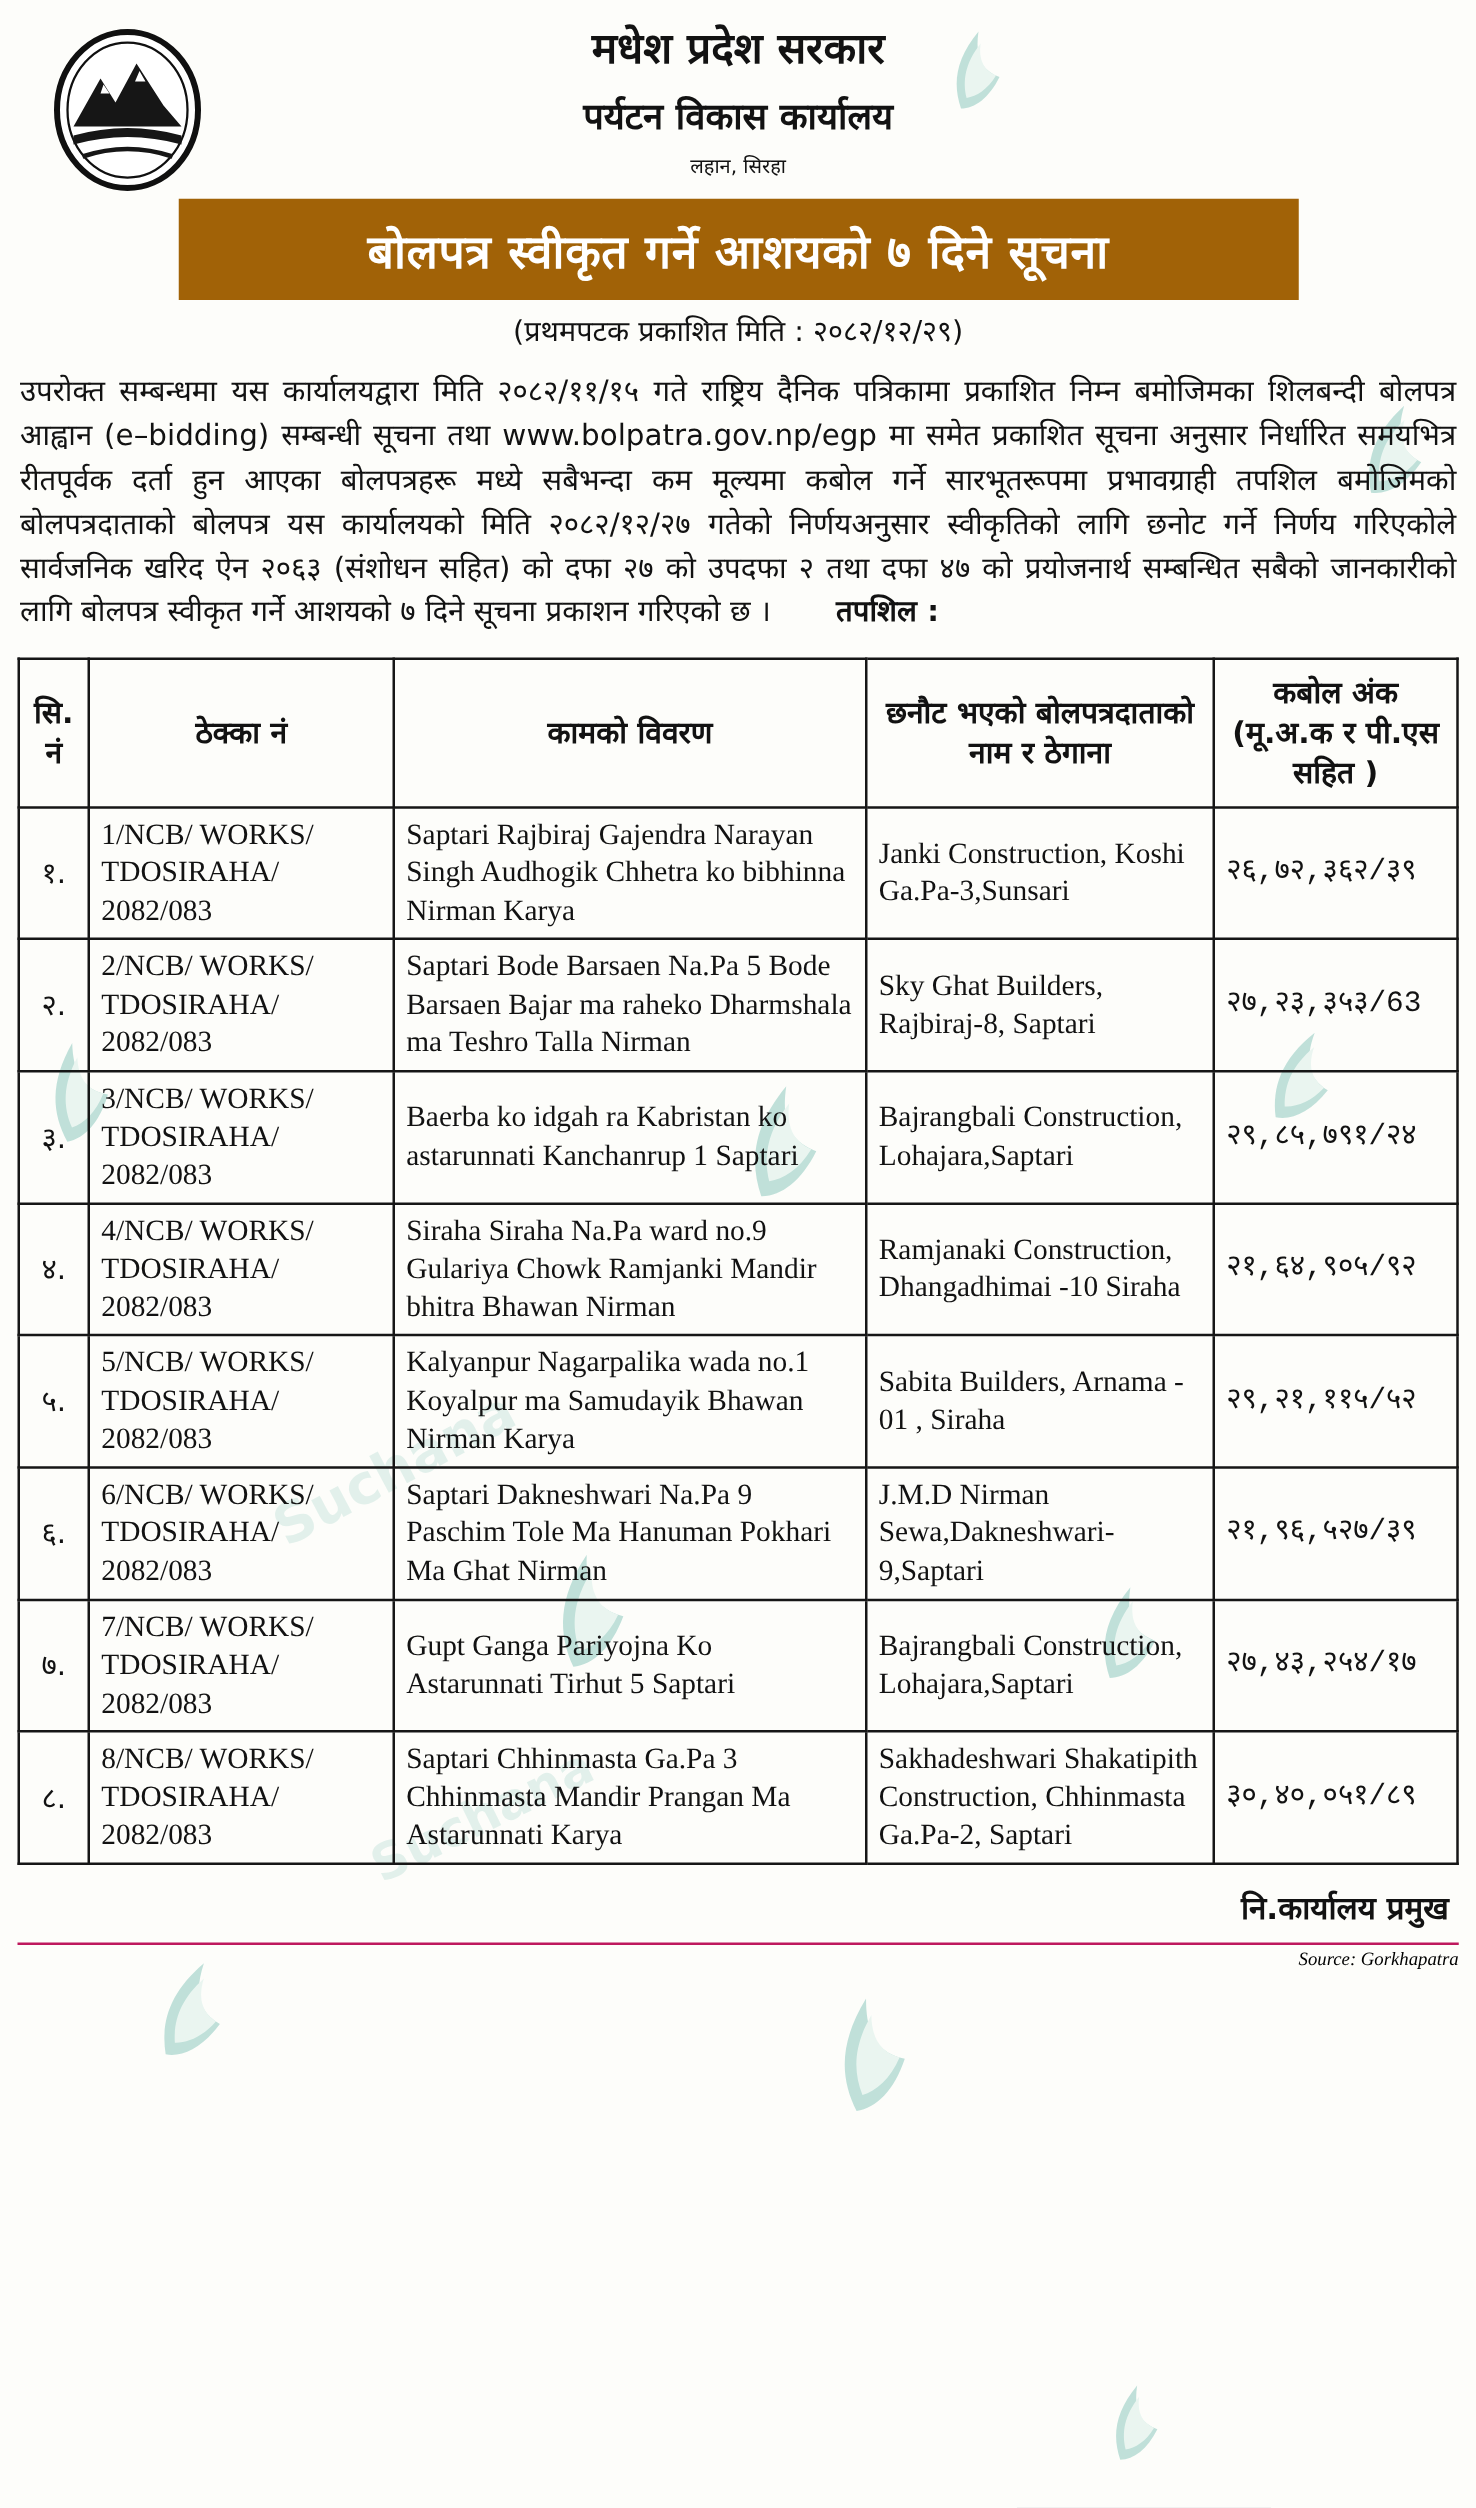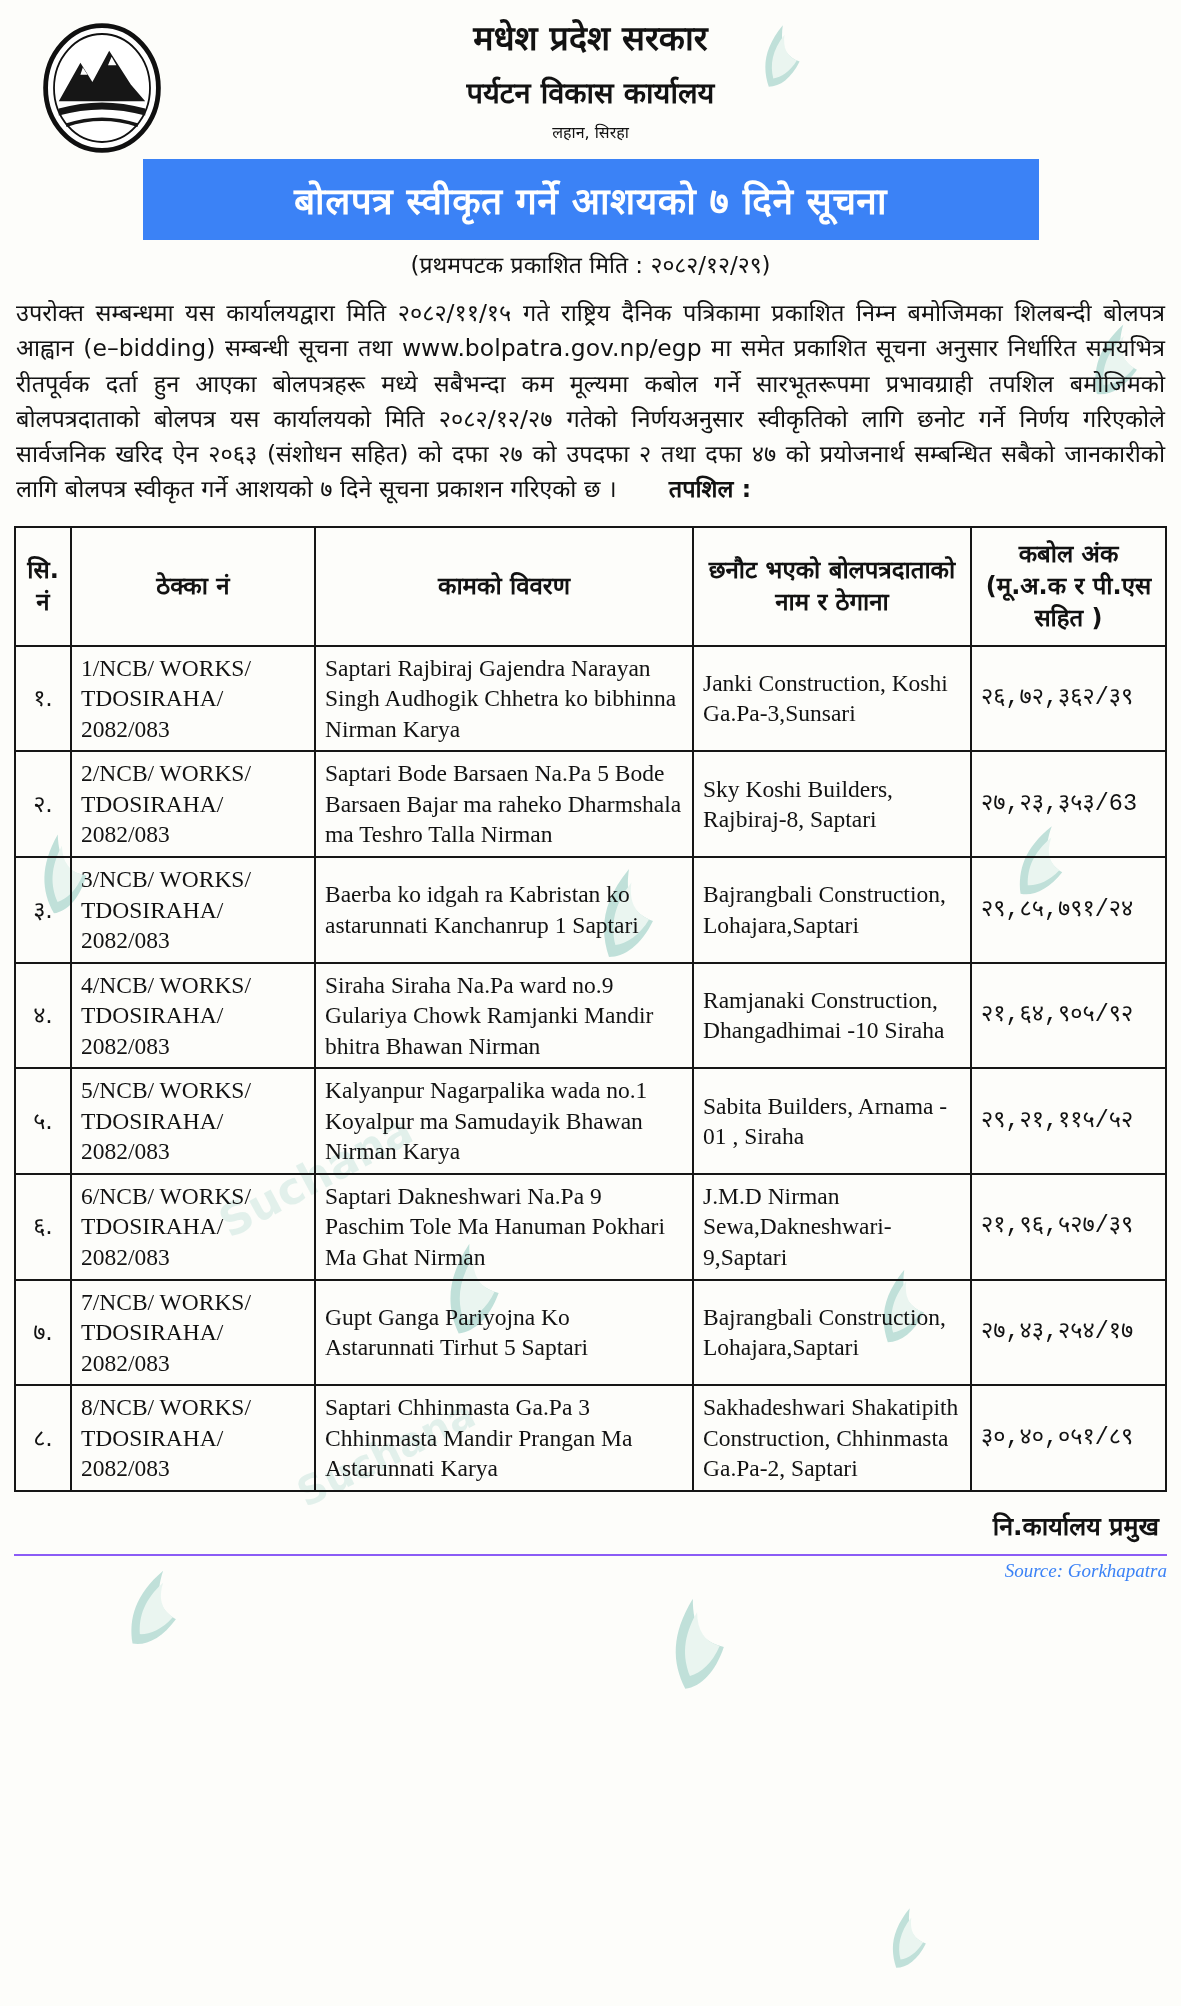--- a/index.html
+++ b/index.html
@@ -30,21 +30,21 @@
   }
   
   .doc-header{position:relative;text-align:center;padding-top:4px;}
   .emblem{position:absolute;left:28px;top:12px;width:120px;height:132px;}
   .emblem svg{width:100%;height:100%;}
   .h-govt{font-size:34px;font-weight:700;font-family:"DejaVu Sans", sans-serif;}
   .h-ministry{font-size:30px;font-weight:700;margin-top:12px;font-family:"DejaVu Sans", sans-serif;}
   .h-office{font-size:29px;font-weight:600;margin-top:12px;font-family:"DejaVu Sans", sans-serif;}
   .h-location{font-size:16px;margin-top:10px;font-family:"DejaVu Sans", sans-serif;}
   .banner{
-    background:#3b82f6;color:#ffffff;
+    background:#a16207;color:#ffffff;
     width:872px;margin:16px auto 8px;
     padding:15px 12px;text-align:center;
     font-size:37px;font-weight:700;
     font-family:"DejaVu Sans", sans-serif;
     letter-spacing:.5px;
   }
   .published{
     text-align:center;font-size:23px;margin:8px 0 16px;
     font-family:"DejaVu Sans", sans-serif;
   }
@@ -73,24 +73,24 @@
   .contract-cell{padding-left:12px;}
   .amount-cell{font-family:Liberation Mono, monospace;font-size:22.5px;padding-left:12px;}
   .bidder-small{font-size:20px;line-height:1.35;}
   
   .signature{
     text-align:right;font-weight:700;font-size:25px;
     margin:16px 8px 12px;
     font-family:"DejaVu Sans", sans-serif;
   }
   .source-line{
-    border-top:2px solid #8b5cf6;
+    border-top:2px solid #be185d;
     padding-top:4px;margin-top:4px;
-    text-align:right;font-style:italic;font-size:19px;
-    font-family:"Liberation Serif", serif;color:#3b82f6;
+    text-align:right;font-style:italic;font-size:15px;
+    font-family:"Liberation Serif", serif;color:#000000;
   }
 </style>
 </head>
 <body>
 
 <div class="page">
 
   <div class="wm-layer">
     <div class="wm" style="left:752px;top:22px;width:56px;height:68px;">
       <svg viewBox="0 0 100 120">
@@ -202,21 +202,21 @@
           <td class="sn-cell">१.</td>
           <td class="contract-cell">1/NCB/ WORKS/ TDOSIRAHA/ 2082/083</td>
           <td>Saptari Rajbiraj Gajendra Narayan Singh Audhogik Chhetra ko bibhinna Nirman Karya</td>
           <td>Janki Construction, Koshi Ga.Pa-3,Sunsari</td>
           <td class="amount-cell">२६,७२,३६२/३९</td>
         </tr>
         <tr>
           <td class="sn-cell">२.</td>
           <td class="contract-cell">2/NCB/ WORKS/ TDOSIRAHA/ 2082/083</td>
           <td>Saptari Bode Barsaen Na.Pa 5 Bode Barsaen Bajar ma raheko Dharmshala ma Teshro Talla Nirman</td>
-          <td>Sky Koshi Builders, Rajbiraj-8, Saptari</td>
+          <td>Sky Ghat Builders, Rajbiraj-8, Saptari</td>
           <td class="amount-cell">२७,२३,३५३/63</td>
         </tr>
         <tr>
           <td class="sn-cell">३.</td>
           <td class="contract-cell">3/NCB/ WORKS/ TDOSIRAHA/ 2082/083</td>
           <td>Baerba ko idgah ra Kabristan ko astarunnati Kanchanrup 1 Saptari</td>
           <td>Bajrangbali Construction, Lohajara,Saptari</td>
           <td class="amount-cell">२९,८५,७९१/२४</td>
         </tr>
         <tr>

